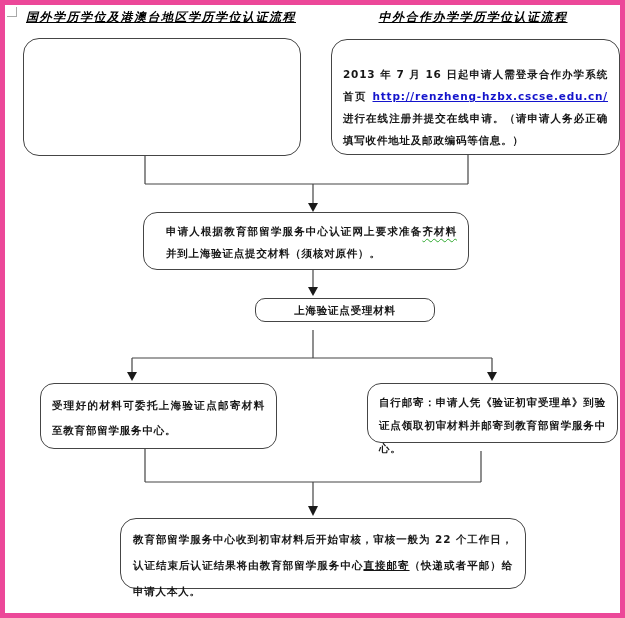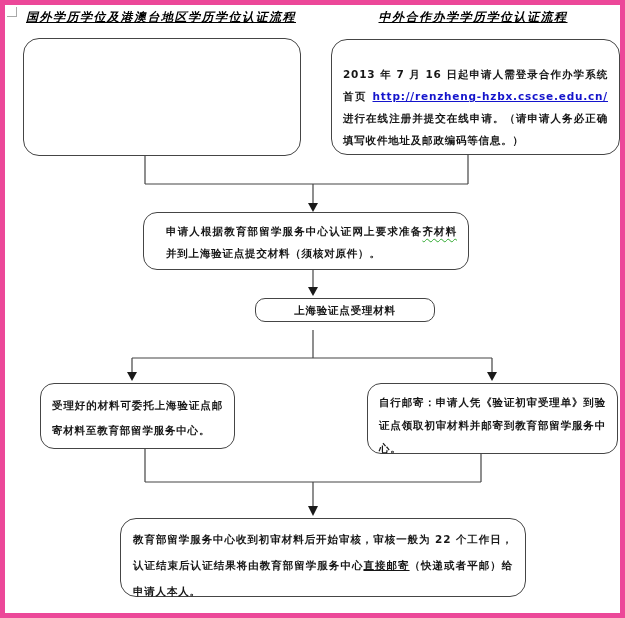--- a/index.html
+++ b/index.html
@@ -72,24 +72,24 @@
     </div>
 
   <div class="fbox b3" style="left:138px;top:207px;width:326px;height:58px;padding-left:22px;">
       <div class="para"><span>申请人根据教育部留学服务中心认证网上要求准备</span><span class="wavy">齐材料</span><span>并到上海验证点提交材料（须核对原件）。</span></div>
     </div>
 
   <div class="fbox b4" style="left:218px;top:293px;width:180px;height:24px;margin-left:32px;">
       <div class="para"><span>上海验证点受理材料</span></div>
     </div>
 
-  <div class="fbox b5" style="left:35px;top:378px;width:195px;height:66px;">
+  <div class="fbox b5" style="left:35px;top:378px;width:237px;height:66px;">
       <div class="para"><span>受理好的材料可委托上海验证点邮寄材料至教育部留学服务中心。</span></div>
     </div>
 
-  <div class="fbox b6" style="left:362px;top:378px;width:251px;height:71px;">
+  <div class="fbox b6" style="left:362px;top:378px;width:251px;height:60px;">
       <div class="para"><span>自行邮寄：申请人凭《验证初审受理单》到验证点领取初审材料并邮寄到教育部留学服务中心。</span></div>
     </div>
 
-  <div class="fbox b7" style="left:115px;top:513px;width:406px;height:79px;">
+  <div class="fbox b7" style="left:115px;top:513px;width:406px;height:71px;">
       <div class="para"><span>教育部留学服务中心收到初审材料后开始审核，审核一般为 22 个工作日，认证结束后认证结果将由教育部留学服务中心</span><span class="und">直接邮寄</span><span>（快递或者平邮）给申请人本人。</span></div>
     </div>
 </div>
 
 </body></html>

